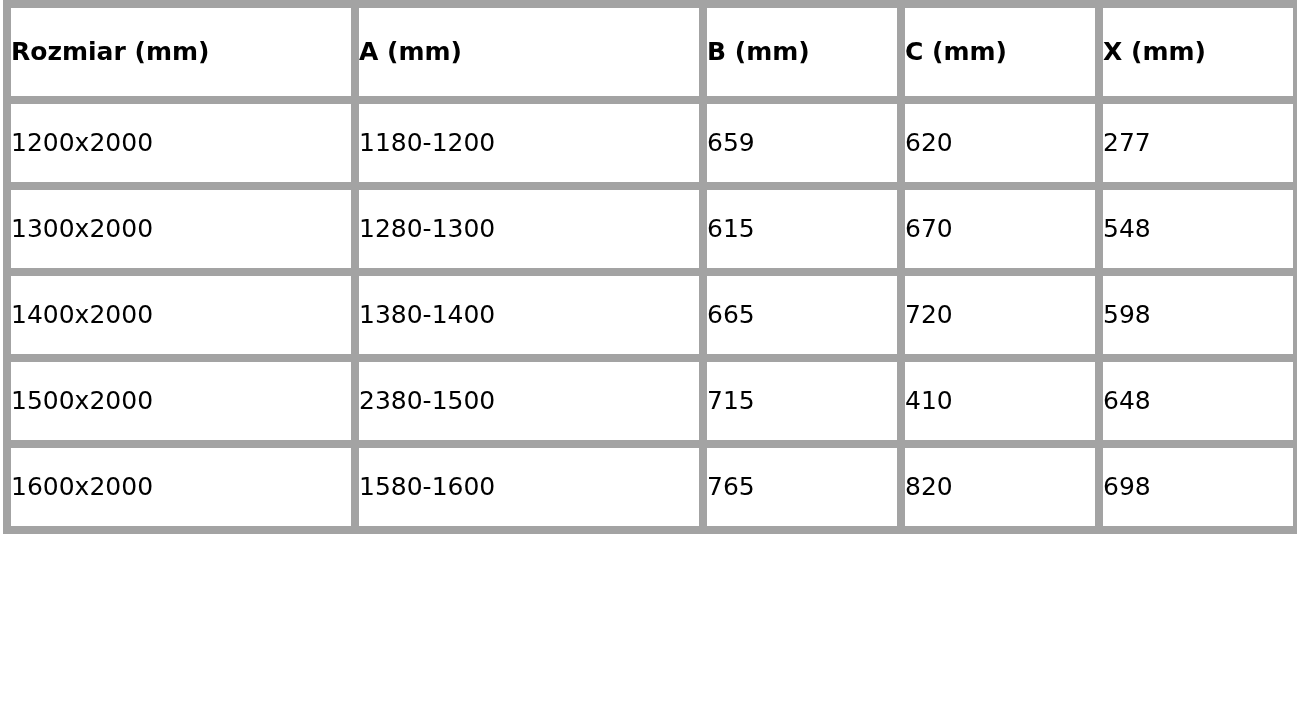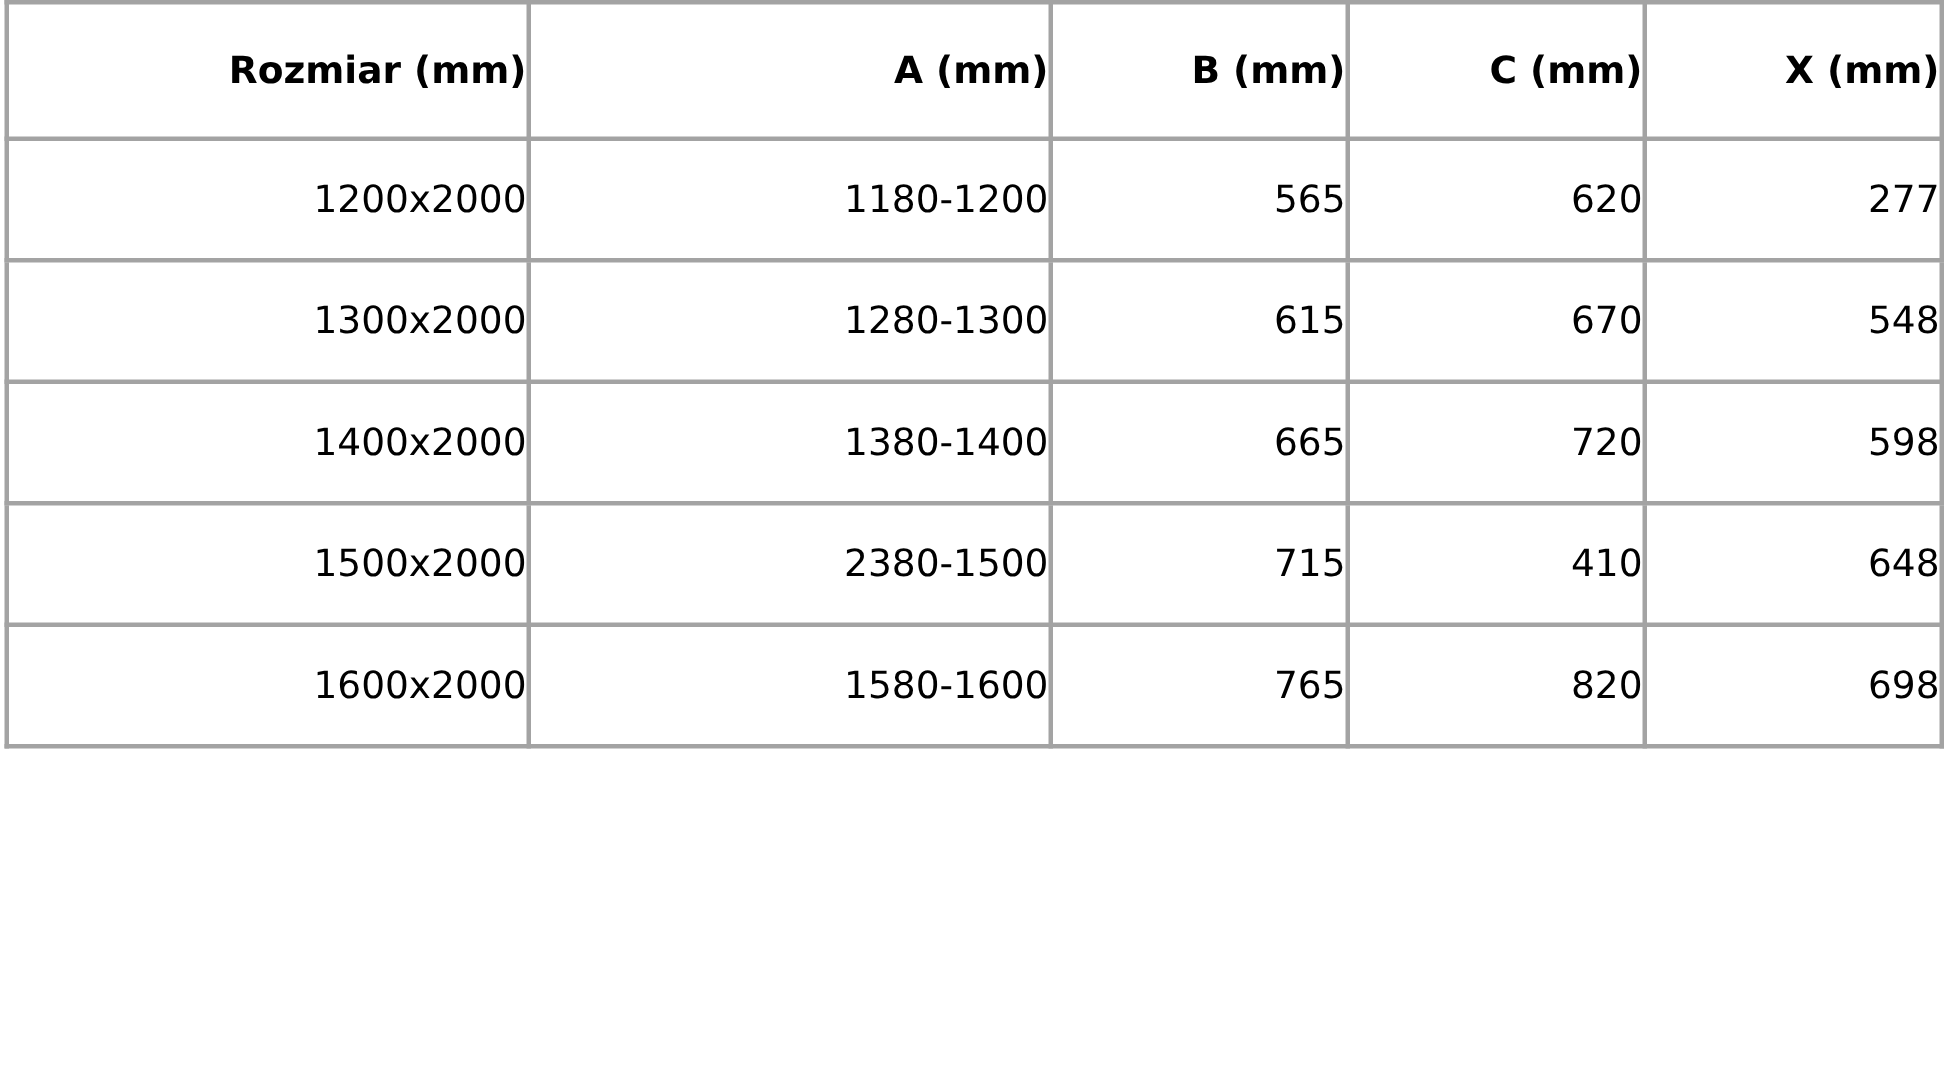--- a/index.html
+++ b/index.html
@@ -21,22 +21,22 @@
     padding: 0;
   }
   table.spec-table {
     border-collapse: collapse;
     table-layout: fixed;
     width: 1290px;
     margin: 0 0 0 3px;
   }
   table.spec-table th,
   table.spec-table td {
-    border: 3px solid #a3a3a3;
-    text-align: right;
+    border: 8px solid #a3a3a3;
+    text-align: left;
     vertical-align: middle;
     font-size: 25px;
     line-height: 1.1;
     padding: 0;
     height: 78px;
     white-space: nowrap;
   }
   table.spec-table thead th {
     font-weight: bold;
     height: 88px;
@@ -70,21 +70,21 @@
         <th>A (mm)</th>
         <th>B (mm)</th>
         <th>C (mm)</th>
         <th>X (mm)</th>
       </tr>
     </thead>
     <tbody>
       <tr>
         <td>1200x2000</td>
         <td>1180-1200</td>
-        <td>565</td>
+        <td>659</td>
         <td>620</td>
         <td>277</td>
       </tr>
       <tr>
         <td>1300x2000</td>
         <td>1280-1300</td>
         <td>615</td>
         <td>670</td>
         <td>548</td>
       </tr>

